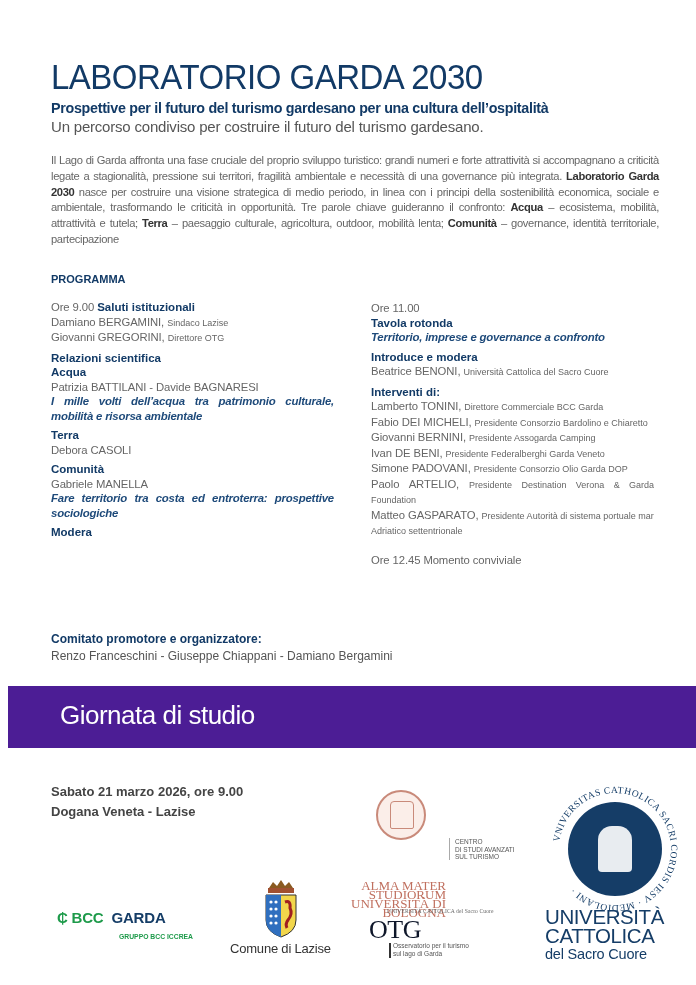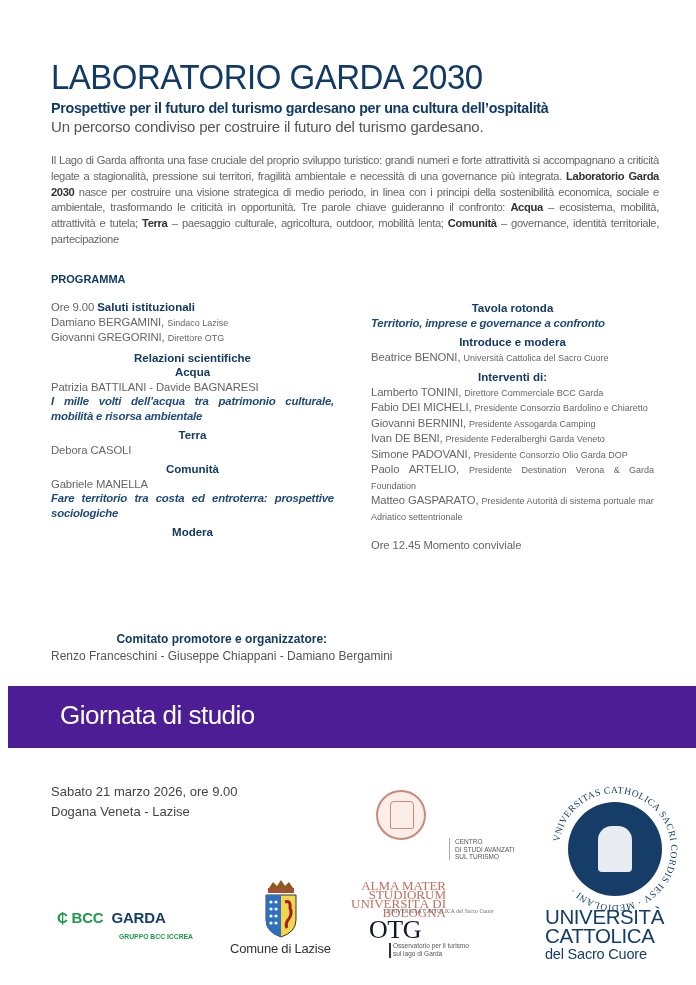--- a/index.html
+++ b/index.html
@@ -8,30 +8,30 @@
   .title { position: absolute; left: 51px; top: 58px; font-size: 33px; font-weight: 400; color: #123a66; letter-spacing: -0.5px; transform: scaleY(1.05); }
   .subtitle { position: absolute; left: 51px; top: 100px; font-size: 14.3px; font-weight: bold; color: #123a66; letter-spacing: -0.3px; }
   .subtitle2 { position: absolute; left: 51px; top: 118px; font-size: 15px; color: #555; letter-spacing: -0.2px; }
   .intro { position: absolute; left: 51px; top: 153px; width: 608px; font-size: 11.2px; line-height: 15.8px; color: #666; text-align: justify; letter-spacing: -0.35px; }
   .intro b { color: #333; }
   .prog-head { position: absolute; left: 51px; top: 273px; font-size: 11px; font-weight: bold; color: #123a66; }
   .col { position: absolute; font-size: 11px; line-height: 14.5px; color: #666; }
   .col-left { left: 51px; top: 300px; width: 283px; }
   .col-right { left: 371px; top: 301px; width: 283px; }
   .blk { margin-bottom: 5px; }
-  .h { font-weight: bold; color: #123a66; font-size: 11.5px; text-align: center; }
+  .h { font-weight: bold; color: #123a66; font-size: 11.5px; }
   .it { font-style: italic; font-weight: bold; color: #1e4a7a; text-align: justify; font-size: 11.4px; letter-spacing: -0.2px; }
   .role { font-size: 9px; }
   .name { font-size: 11.3px; letter-spacing: -0.1px; }
   .gap { height: 9px; }
   .comitato { position: absolute; left: 51px; top: 631px; font-size: 12px; line-height: 17px; }
   .comitato .h { font-size: 12px; }
   .banner { position: absolute; left: 8px; top: 686px; width: 696px; height: 62px; background: #4c1d95; }
   .banner span { position: absolute; left: 52px; top: 14px; font-size: 26px; color: #ffffff; letter-spacing: -0.5px; }
-  .when { position: absolute; left: 51px; top: 782px; font-size: 13px; line-height: 20px; font-weight: normal; color: #444; }
+  .when { position: absolute; left: 51px; top: 782px; font-size: 13px; line-height: 20px; font-weight: bold; color: #444; }
   .unibo-seal { position: absolute; left: 376px; top: 790px; width: 50px; height: 50px; border-radius: 50%; border: 2px solid #c98a7a; background: #fbeee9; }
   .unibo-seal:after { content: ""; position: absolute; left: 12px; top: 9px; width: 22px; height: 26px; border: 1.5px solid #c98a7a; border-radius: 4px 4px 2px 2px; }
   .unibo-text { position: absolute; left: 350px; top: 841px; font-family: "Liberation Serif", serif; font-size: 13px; color: #c0705f; line-height: 9px; text-align: right; width: 96px; margin-top: 40px; }
   .unibo-sep { position: absolute; left: 449px; top: 838px; width: 1px; height: 22px; background: #aaa; }
   .unibo-cs { position: absolute; left: 455px; top: 838px; font-size: 6.5px; color: #555; line-height: 7.5px; }
   .ucsc-seal { position: absolute; left: 549px; top: 783px; width: 132px; height: 132px; border-radius: 50%; background: #fff; }
   .ucsc-inner { position: absolute; left: 19px; top: 19px; width: 94px; height: 94px; border-radius: 50%; background: #153d67; }
   .ucsc-inner:after { content: ""; position: absolute; left: 30px; top: 24px; width: 34px; height: 46px; background: #ffffff; border-radius: 14px 14px 4px 4px; opacity: 0.9; }
   .ucsc-ring { position: absolute; left: 0; top: 0; width: 132px; height: 132px; }
   .ucsc-name { position: absolute; left: 545px; top: 907px; width: 140px; font-size: 20.5px; line-height: 19px; color: #153d67; letter-spacing: -0.4px; }
@@ -61,41 +61,42 @@
 
 <div class="prog-head">PROGRAMMA</div>
 
 <div class="col col-left">
   <div class="blk">
     <div><span class="name">Ore 9.00 </span><span class="h">Saluti istituzionali</span></div>
     <div><span class="name">Damiano BERGAMINI, </span><span class="role">Sindaco Lazise</span></div>
     <div><span class="name">Giovanni GREGORINI, </span><span class="role">Direttore OTG</span></div>
   </div>
   <div class="blk">
-    <div class="h">Relazioni scientifiche</div>
+    <div class="h">Relazioni scientifica</div>
     <div class="h">Acqua</div>
     <div class="name">Patrizia BATTILANI - Davide BAGNARESI</div>
     <div class="it">I mille volti dell’acqua tra patrimonio culturale, mobilità e risorsa ambientale</div>
   </div>
   <div class="blk">
     <div class="h">Terra</div>
     <div class="name">Debora CASOLI</div>
   </div>
   <div class="blk">
     <div class="h">Comunità</div>
     <div class="name">Gabriele MANELLA</div>
     <div class="it">Fare territorio tra costa ed entroterra: prospettive sociologiche</div>
   </div>
   <div class="blk">
     <div class="h">Modera</div>
   </div>
 </div>
 
 <div class="col col-right">
   <div class="blk">
+    <div class="name">Ore 11.00</div>
     <div class="h">Tavola rotonda</div>
     <div class="it">Territorio, imprese e governance a confronto</div>
   </div>
   <div class="blk">
     <div class="h">Introduce e modera</div>
     <div><span class="name">Beatrice BENONI, </span><span class="role">Università Cattolica del Sacro Cuore</span></div>
   </div>
   <div class="blk">
     <div class="h">Interventi di:</div>
     <div><span class="name">Lamberto TONINI, </span><span class="role">Direttore Commerciale BCC Garda</span></div>

